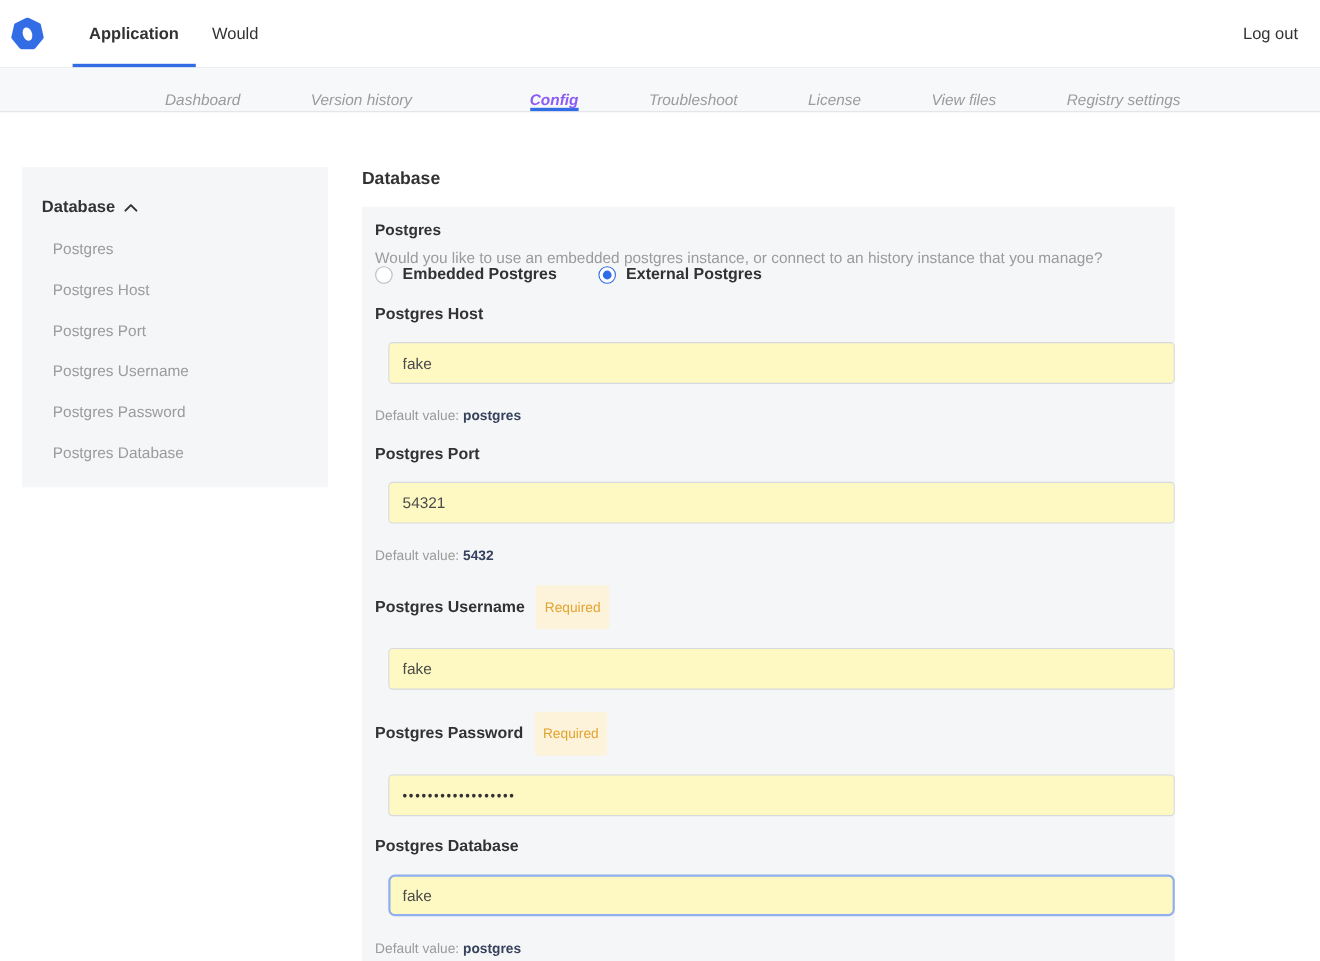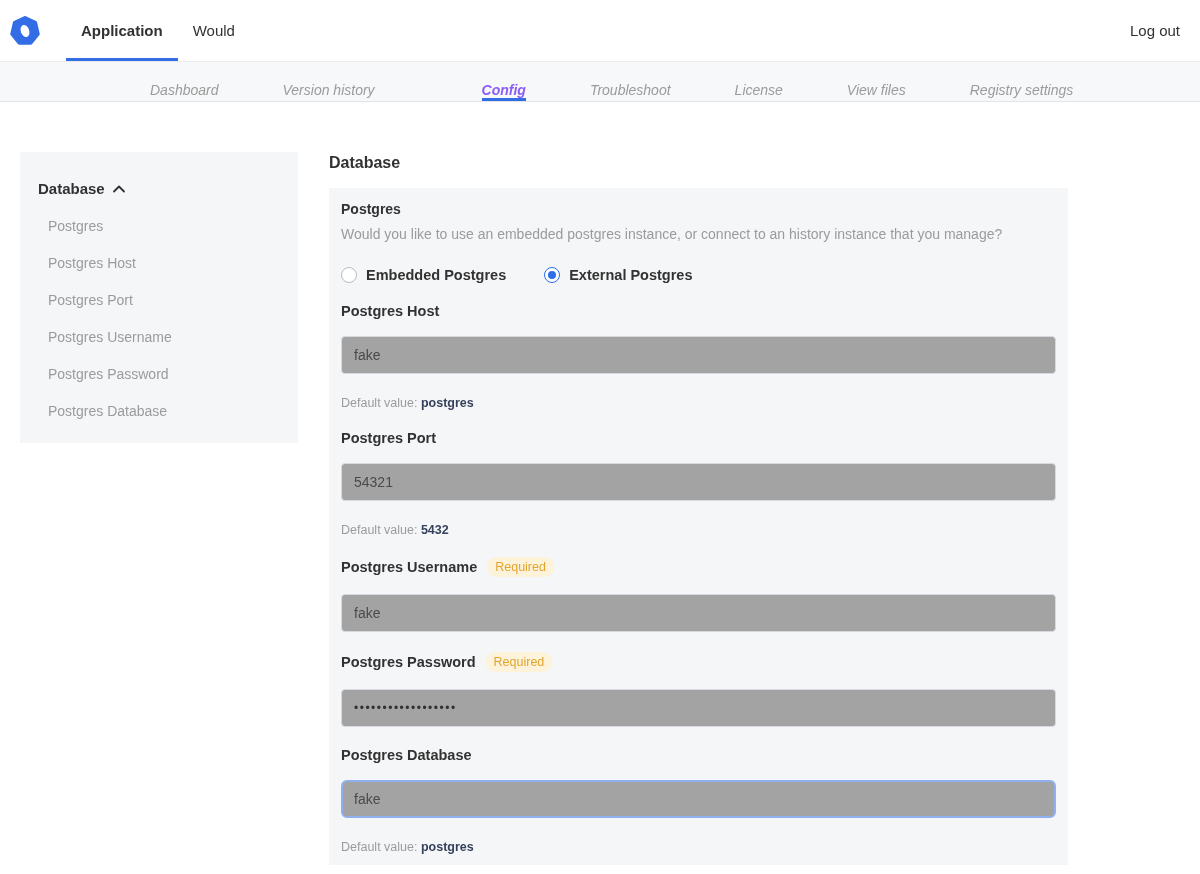--- a/index.html
+++ b/index.html
@@ -28,32 +28,32 @@
   .sidebar-items { list-style:none; padding-left:10px; }
   .sidebar-item { margin-top:21px; font-size:14px; color:#9b9b9b; cursor:pointer; }
 
   .main { margin-left:329px; width:739px; padding-top:52px; }
   .page-title { font-size:16px; font-weight:700; color:#323232; margin-bottom:16px; }
 
   .config-panel { background:#f5f6f8; padding:13px 12px 11px; width:739px; }
   .group-title { font-size:14px; font-weight:700; color:#323232; }
   .group-desc { margin-top:9px; font-size:14px; color:#9b9b9b; }
 
-  .radio-row { margin-top:25px; display:flex; gap:38px; align-items:center; }
+  .radio-row { display:flex; gap:38px; align-items:center; }
   .radio-item { display:flex; align-items:center; gap:9px; cursor:pointer; }
   .radio-label { font-size:14.5px; font-weight:700; color:#323232; }
   .radio-circle { width:16px; height:16px; border-radius:50%; background:#fff; border:1px solid #b7bcc4; position:relative; flex:0 0 auto; }
   .radio-circle.selected { border:1.5px solid #2f6de8; }
   .radio-circle.selected::after { content:""; position:absolute; width:8px; height:8px; border-radius:50%; background:#2f6de8; top:50%; left:50%; transform:translate(-50%,-50%); }
 
   .field-label-row { margin-top:20px; display:flex; align-items:center; gap:10px; }
   .field-label { font-size:14.5px; font-weight:700; color:#323232; }
-  .required-badge { font-size:12.5px; color:#e3a42f; background:#fcf3da; padding:3px 8px; border-radius:9px; }
+  .required-badge { font-size:12.5px; color:#e3a42f; background:#fcf3da; padding:13px 8px; border-radius:3px; }
 
-  .field-input { display:block; margin-top:17px; width:100%; height:38px; border:1px solid #d6d9de; border-radius:4px; padding:0 12px; font-size:14px; color:#4a4a4a; background:#a3a3a3; outline:none; font-family:inherit; }
+  .field-input { display:block; margin-top:17px; width:100%; height:38px; border:1px solid #d6d9de; border-radius:4px; padding:0 12px; font-size:14px; color:#4a4a4a; background:#fef9c3; outline:none; font-family:inherit;margin-left:12px; }
   .field-input.focused { border:2px solid #8fafef; border-radius:6px; padding:0 11px; }
   .field-input.password { font-size:12px; letter-spacing:1.5px; color:#323232; }
 
   .helper { margin-top:22px; font-size:12.5px; color:#9b9b9b; }
   .helper .default-value { font-weight:700; color:#36425c; }
 
   .save-btn { margin-top:43px; background:#3c5de0; color:#fff; border:none; border-radius:4px; padding:10px 19px; font-size:13.5px; font-weight:700; cursor:pointer; font-family:inherit; }
 </style>
 </head>
 <body>

